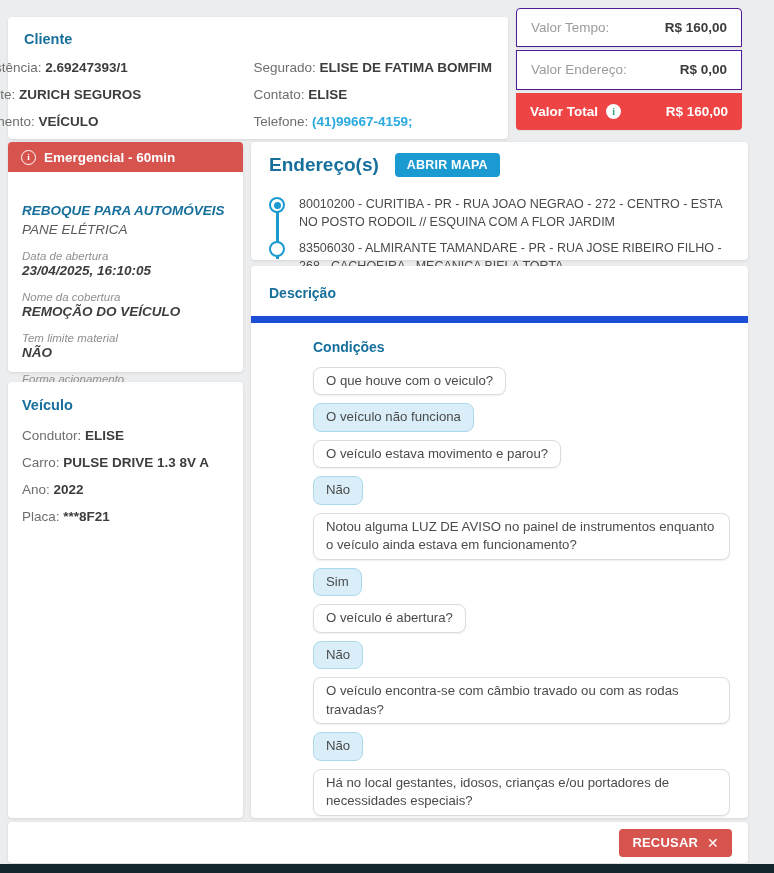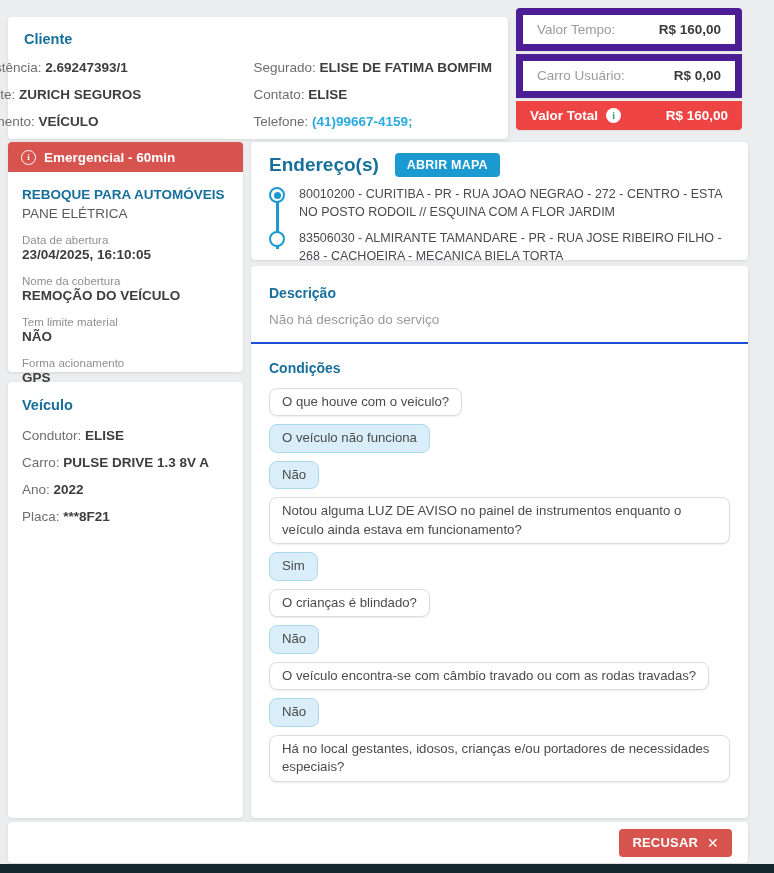--- a/index.html
+++ b/index.html
@@ -13,62 +13,62 @@
   .card-title { color:#176f9c; font-size:14.5px; font-weight:bold; }
   .client-cols { display:flex; margin-top:7px;justify-content:flex-end; }
   .client-col-left { flex:0 0 284px; }
   .client-col-right { flex:1; }
   .kv-row { font-size:13.5px; line-height:27px; color:#6e6e6e; white-space:nowrap; }
   .kv-row b { color:#3d3d3d; font-weight:600; }
   .kv-row b.link { color:#2ba9e0; }
 
   
   .values-panel { position:absolute; left:516px; top:8px; width:226px; height:122px; display:flex; flex-direction:column; gap:3px; }
-  .value-row { flex:1; background:#fff; border:7px solid #4c1d95; display:flex; align-items:center; justify-content:space-between; padding:0 14px; box-shadow:0 1px 2px rgba(0,0,0,.06); }
+  .value-row { flex:1; background:#fff; border:1px solid #4c1d95; display:flex; align-items:center; justify-content:space-between; padding:0 14px; box-shadow:0 1px 2px rgba(0,0,0,.06); }
   .value-row:first-child { border-radius:4px 4px 0 0; }
   .value-row .vlabel { font-size:13.5px; color:#9b9b9b; }
   .value-row .vval { font-size:13.5px; font-weight:bold; color:#3b3b3b; }
   .value-row.total { background:#ef4444; border:none; border-radius:0 0 4px 4px; }
   .value-row.total .vlabel { color:#fff; font-weight:600; display:flex; align-items:center; gap:8px; }
   .value-row.total .vval { color:#fff; }
   .info-badge { width:15px; height:15px; border-radius:50%; background:#fff; color:#38a27c; font-size:10px; font-weight:bold; display:inline-flex; align-items:center; justify-content:center; font-family:"Liberation Serif", serif; cursor:pointer; }
 
   
   .service-card { left:8px; top:142px; width:235px; height:230px; }
   .service-header { height:30px; background:#d6534e; border-radius:4px 4px 0 0; display:flex; align-items:center; gap:8px; padding:0 13px; color:#fff; font-size:13.5px; font-weight:bold; }
   .info-ring { width:15px; height:15px; border-radius:50%; border:1.5px solid #fff; color:#fff; font-size:9px; font-weight:bold; display:inline-flex; align-items:center; justify-content:center; font-family:"Liberation Serif", serif; flex:0 0 auto; cursor:pointer; }
-  .service-body { padding:15px 14px; }
+  .service-body { padding:31px 14px;font-style:italic; }
   .service-name { color:#176f9c; font-size:13.5px; font-weight:bold; }
   .service-problem { color:#5a5a5a; font-size:13.5px; margin-top:4px; }
   .fld-label { font-size:11.5px; color:#8f8f8f; margin-top:13px; }
   .fld-value { font-size:13.5px; font-weight:bold; color:#3d3d3d; margin-top:1px; }
 
   
   .vehicle-card { left:8px; top:382px; width:235px; height:436px; padding:15px 14px; }
   .vehicle-rows { margin-top:9px; }
 
   
   .addresses-card { left:251px; top:142px; width:497px; height:118px; padding:11px 18px; }
   .addr-header { display:flex; align-items:center; gap:16px; }
   .addr-title { color:#176f9c; font-size:19px; font-weight:bold; }
   .map-btn { background:#1b9ad2; color:#fff; border:none; font-family:inherit; font-size:12.5px; font-weight:bold; padding:5px 12px; border-radius:4px; cursor:pointer; letter-spacing:.2px; }
-  .timeline { position:relative; margin-top:9px; }
+  .timeline { position:relative; margin-top:19px; }
   .timeline-line { position:absolute; left:6.5px; top:12px; bottom:16px; width:3px; background:#1b9ad2; }
   .addr-entry { display:flex; gap:14px; position:relative; }
   .addr-entry + .addr-entry { margin-top:9px; }
   .marker { flex:0 0 16px; width:16px; height:16px; border-radius:50%; border:2px solid #1b9ad2; background:#fff; display:flex; align-items:center; justify-content:center; margin-top:1px; }
   .marker .dot { width:7px; height:7px; border-radius:50%; background:#1b9ad2; }
   .addr-text { font-size:12.5px; color:#4a4a4a; line-height:1.4; }
 
   
   .main-panel { left:251px; top:266px; width:497px; height:552px; overflow:hidden; }
-  .desc-block { padding:19px 18px 15px; border-bottom:2px solid #1d4ed8; }
+  .desc-block { padding:19px 18px 15px; border-bottom:7px solid #1d4ed8; }
   .section-title { color:#176f9c; font-size:14px; font-weight:bold; }
   .desc-empty { font-size:13.5px; color:#9a9a9a; margin-top:11px; }
-  .cond-block { padding:16px 18px; }
+  .cond-block { padding:16px 18px;margin-left:44px; }
   .bubbles { margin-top:12px; display:flex; flex-direction:column; align-items:flex-start; gap:8px; }
   .bubble { font-size:13.2px; color:#4b4b4b; line-height:1.4; padding:4px 12px; border-radius:8px; }
   .bubble.question { background:#fff; border:1px solid #dcdcdc; box-shadow:0 1px 2px rgba(0,0,0,.07); }
   .bubble.answer { background:#d9eef8; border:1px solid #abd9ec; }
 
   
   .footer-bar { left:8px; top:822px; width:740px; height:41px; display:flex; align-items:center; justify-content:flex-end; gap:8px; padding-right:16px; border-radius:4px; }
   .btn { border:none; font-family:inherit; color:#fff; font-size:13px; font-weight:bold; border-radius:4px; height:28px; padding:0 13px; display:flex; align-items:center; gap:9px; cursor:pointer; letter-spacing:.2px; }
   .btn-reject { background:#d6534e; }
   .btn-accept { background:#38a27c; }
@@ -96,21 +96,21 @@
       </div>
     </div>
   </div>
 
   <div class="values-panel">
     <div class="value-row">
       <span class="vlabel">Valor Tempo:</span>
       <span class="vval">R$ 160,00</span>
     </div>
     <div class="value-row">
-      <span class="vlabel">Carro Usuário:</span>
+      <span class="vlabel">Valor Endereço:</span>
       <span class="vval">R$ 0,00</span>
     </div>
     <div class="value-row total">
       <span class="vlabel">
         <span>Valor Total</span>
         <span class="info-badge">i</span>
       </span>
       <span class="vval">R$ 160,00</span>
     </div>
   </div>
@@ -160,31 +160,31 @@
       <div class="addr-entry">
         <span class="marker"></span>
         <span class="addr-text">83506030 - ALMIRANTE TAMANDARE - PR - RUA JOSE RIBEIRO FILHO - 268 - CACHOEIRA - MECANICA BIELA TORTA</span>
       </div>
     </div>
   </div>
 
   <div class="card main-panel">
     <div class="desc-block">
       <div class="section-title">Descrição</div>
-      <div class="desc-empty">Não há descrição do serviço</div>
     </div>
     <div class="cond-block">
       <div class="section-title">Condições</div>
       <div class="bubbles">
         <div class="bubble question">O que houve com o veiculo?</div>
         <div class="bubble answer">O veículo não funciona</div>
+        <div class="bubble question">O veículo estava movimento e parou?</div>
         <div class="bubble answer">Não</div>
         <div class="bubble question">Notou alguma LUZ DE AVISO no painel de instrumentos enquanto o veículo ainda estava em funcionamento?</div>
         <div class="bubble answer">Sim</div>
-        <div class="bubble question">O crianças é blindado?</div>
+        <div class="bubble question">O veículo é abertura?</div>
         <div class="bubble answer">Não</div>
         <div class="bubble question">O veículo encontra-se com câmbio travado ou com as rodas travadas?</div>
         <div class="bubble answer">Não</div>
         <div class="bubble question">Há no local gestantes, idosos, crianças e/ou portadores de necessidades especiais?</div>
 
       </div>
     </div>
   </div>
 
   <div class="card footer-bar">

